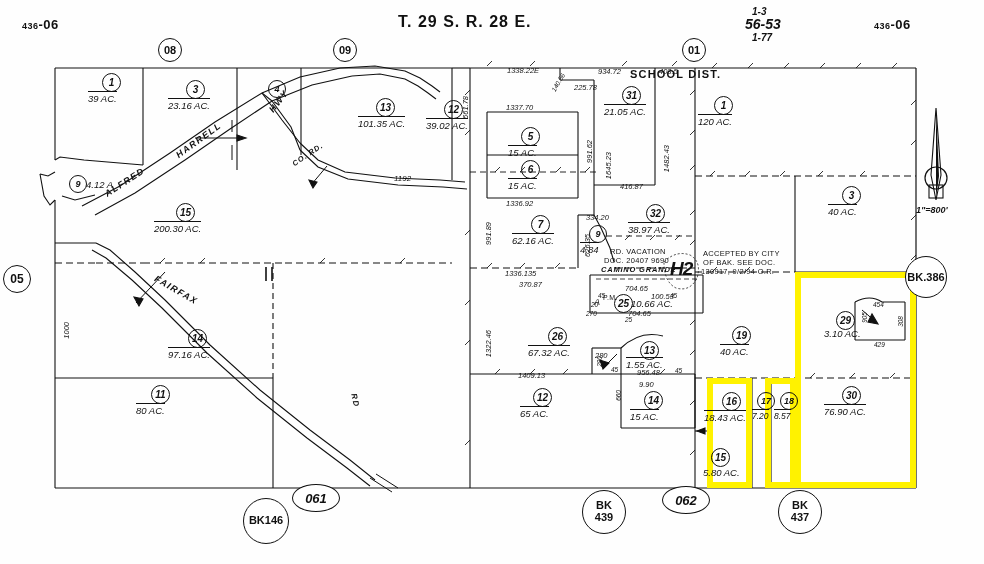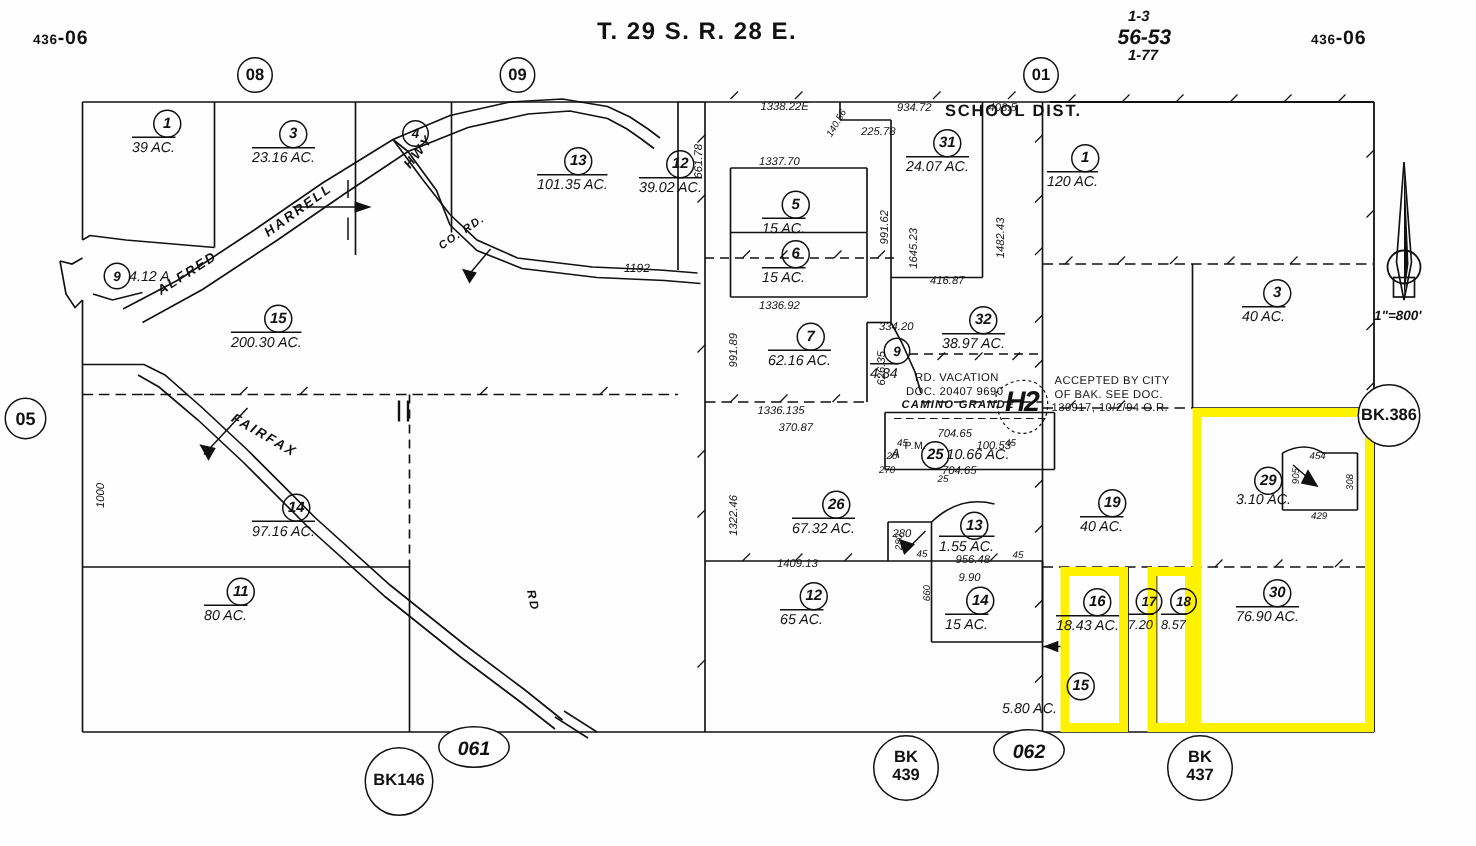--- a/index.html
+++ b/index.html
@@ -333,21 +333,21 @@
 <div class="pno" style="left:176px;top:203px;width:17px;height:17px;font-size:10px;">15</div>
 <div class="acre" style="left:154px;top:221px;">200.30 AC.</div>
 
 <div class="pno" style="left:188px;top:329px;width:17px;height:17px;font-size:10px;">14</div>
 <div class="acre" style="left:168px;top:347px;">97.16 AC.</div>
 
 <div class="pno" style="left:151px;top:385px;width:17px;height:17px;font-size:10px;">11</div>
 <div class="acre" style="left:136px;top:403px;">80 AC.</div>
 
 <div class="pno" style="left:622px;top:86px;width:17px;height:17px;font-size:10px;">31</div>
-<div class="acre" style="left:604px;top:104px;">24.07 AC.</div>
+<div class="acre" style="left:604px;top:104px;">21.05 AC.</div>
 
 <div class="pno" style="left:714px;top:96px;width:17px;height:17px;font-size:10px;">1</div>
 <div class="acre" style="left:698px;top:114px;">120 AC.</div>
 
 <div class="pno" style="left:842px;top:186px;width:17px;height:17px;font-size:10px;">3</div>
 <div class="acre" style="left:828px;top:204px;">40 AC.</div>
 
 <div class="pno" style="left:521px;top:127px;width:17px;height:17px;font-size:10px;">5</div>
 <div class="acre" style="left:508px;top:145px;">15 AC.</div>
 
@@ -384,56 +384,56 @@
 <div class="pno" style="left:722px;top:392px;width:17px;height:17px;font-size:10px;">16</div>
 <div class="acre" style="left:704px;top:410px;">18.43 AC.</div>
 
 <div class="pno" style="left:757px;top:392px;width:16px;height:16px;font-size:9px;">17</div>
 <div class="acre" style="left:752px;top:409px;font-size:8.5px;">7.20</div>
 
 <div class="pno" style="left:780px;top:392px;width:16px;height:16px;font-size:9px;">18</div>
 <div class="acre" style="left:774px;top:409px;font-size:8.5px;">8.57</div>
 
 <div class="pno" style="left:711px;top:448px;width:17px;height:17px;font-size:10px;">15</div>
-<div class="acre nb" style="left:668px;top:466px;">5.80 AC.</div>
+<div class="acre nb" style="left:703px;top:466px;">5.80 AC.</div>
 
 <div class="pno" style="left:836px;top:311px;width:17px;height:17px;font-size:10px;">29</div>
 <div class="acre nb" style="left:824px;top:327px;">3.10 AC.</div>
 
 <div class="pno" style="left:842px;top:386px;width:17px;height:17px;font-size:10px;">30</div>
 <div class="acre" style="left:824px;top:404px;">76.90 AC.</div>
 
 <div class="road" style="left:266px;top:96px;transform:rotate(-52deg);">HWY</div>
 <div class="road" style="left:172px;top:135px;transform:rotate(-36deg);">HARRELL</div>
 <div class="road" style="left:102px;top:177px;transform:rotate(-33deg);">ALFRED</div>
 <div class="road" style="left:290px;top:150px;transform:rotate(-34deg);font-size:7.5px;letter-spacing:1px;">CO. RD.</div>
 <div class="road" style="left:152px;top:285px;transform:rotate(30deg);">FAIRFAX</div>
 <div class="road" style="left:348px;top:396px;transform:rotate(78deg);font-size:8px;">RD</div>
 <div class="road" style="left:601px;top:265px;font-size:7.5px;letter-spacing:.8px;">CAMINO GRANDE</div>
 
 <div class="note" style="left:610px;top:247px;">RD. VACATION</div>
 <div class="note" style="left:604px;top:256px;">DOC. 20407 9690</div>
 <div class="note" style="left:703px;top:249px;">ACCEPTED BY CITY</div>
 <div class="note" style="left:703px;top:258px;">OF BAK. SEE DOC.</div>
-<div class="note" style="left:701px;top:267px;">130917, 10/2/94 O.R.</div>
+<div class="note" style="left:701px;top:267px;">130917, 9/2/94 O.R.</div>
 <div class="note" style="left:603px;top:294px;font-size:7px;">P.M.</div>
 <div class="note" style="left:594px;top:297px;font-size:9px;font-style:italic;">A</div>
 <div class="h2" style="left:670px;top:258px;">H2</div>
 
 <div class="dim" style="left:507px;top:66px;">1338.22E</div>
 <div class="dim" style="left:598px;top:67px;">934.72</div>
 <div class="dim" style="left:659px;top:67px;">403.5</div>
 <div class="dim" style="left:574px;top:83px;">225.78</div>
 <div class="dim" style="left:506px;top:103px;">1337.70</div>
 <div class="dim" style="left:506px;top:199px;">1336.92</div>
 <div class="dim" style="left:620px;top:182px;">416.87</div>
 <div class="dim" style="left:586px;top:213px;">334.20</div>
 <div class="dim" style="left:505px;top:269px;">1336.135</div>
 <div class="dim" style="left:519px;top:280px;">370.87</div>
-<div class="dim" style="left:416px;top:174px;font-size:8px;">1192</div>
+<div class="dim" style="left:394px;top:174px;font-size:8px;">1192</div>
 <div class="dim" style="left:625px;top:284px;">704.65</div>
 <div class="dim" style="left:651px;top:292px;">100.53</div>
 <div class="dim" style="left:628px;top:309px;">704.65</div>
 <div class="dim" style="left:518px;top:371px;">1409.13</div>
 <div class="dim" style="left:637px;top:368px;">956.48</div>
 <div class="dim" style="left:639px;top:380px;">9.90</div>
 <div class="dim" style="left:595px;top:351px;">280</div>
 <div class="dim" style="left:873px;top:301px;font-size:6.5px;">454</div>
 <div class="dim" style="left:874px;top:341px;font-size:6.5px;">429</div>
 

